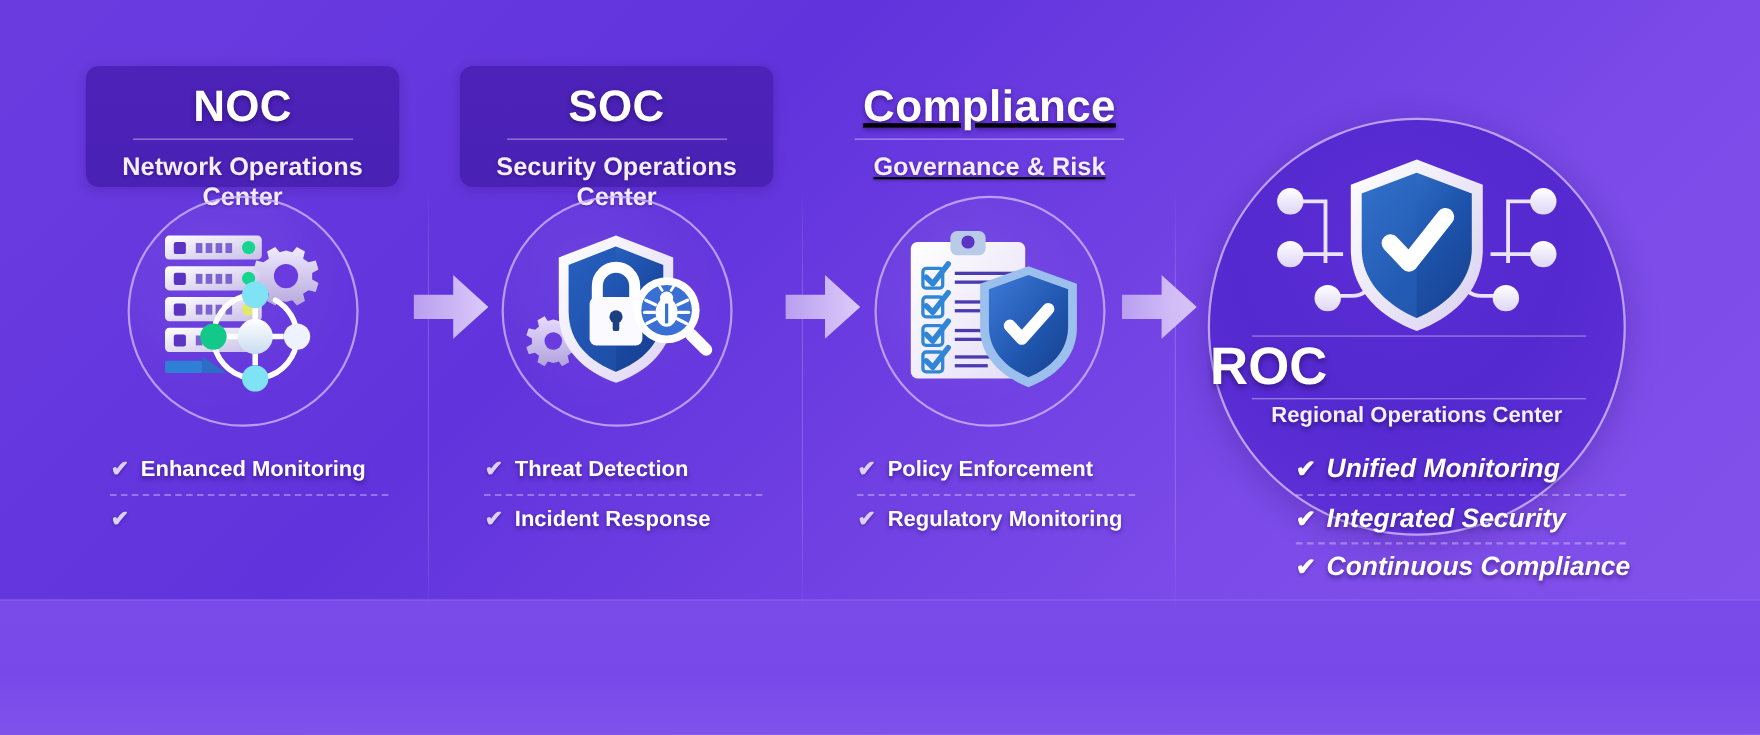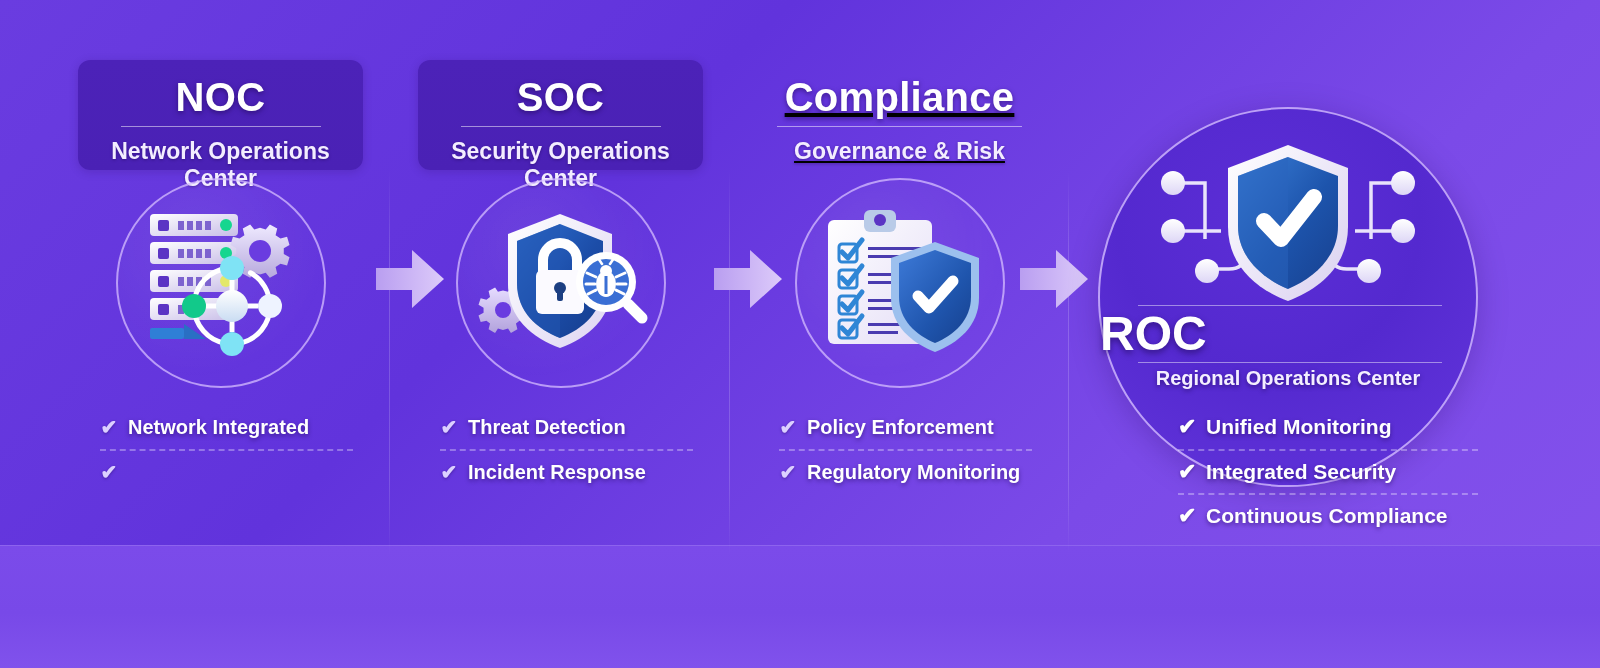--- a/index.html
+++ b/index.html
@@ -114,21 +114,21 @@
     text-shadow:0 3px 6px rgba(25,5,75,0.55);
   }
   .roc-sub{
     position:absolute; left:0; right:0; top:258px; text-align:center;
     color:#f4efff; font-size:20px; font-weight:bold;
     text-shadow:0 2px 4px rgba(25,5,75,0.5);
   }
   .roc-features{ position:absolute; left:1178px; top:405px; width:300px; }
   .roc-features .feat{ height:44px; }
   .roc-features .feat .check{ color:#ffffff; font-size:22px; }
-  .roc-features .feat .flabel{ font-size:21px; }
+  .roc-features .feat .flabel{ font-size:24px;font-style:italic; }
 </style>
 </head>
 <body>
 
 <div class="stage">
 
   <div class="bottom-band"></div>
 
   <div class="col c1">
     <div class="header-card">
@@ -202,21 +202,21 @@
           <circle cx="0" cy="38" r="12" fill="#7fe3f5"></circle>
           <circle cx="-38" cy="0" r="12" fill="#12c98a"></circle>
           <circle cx="38" cy="0" r="12" fill="#eef3ff"></circle>
         </g>
       </svg>
     </div>
 
     <div class="features">
       <div class="feat">
         <span class="check">✔</span>
-        <span class="flabel">Network Integrated</span>
+        <span class="flabel">Enhanced Monitoring</span>
       </div>
       <div class="feat">
         <span class="check">✔</span>
       </div>
     </div>
     <div class="divider-v"></div>
   </div>
 
   <div class="col c2">
     <div class="header-card">

